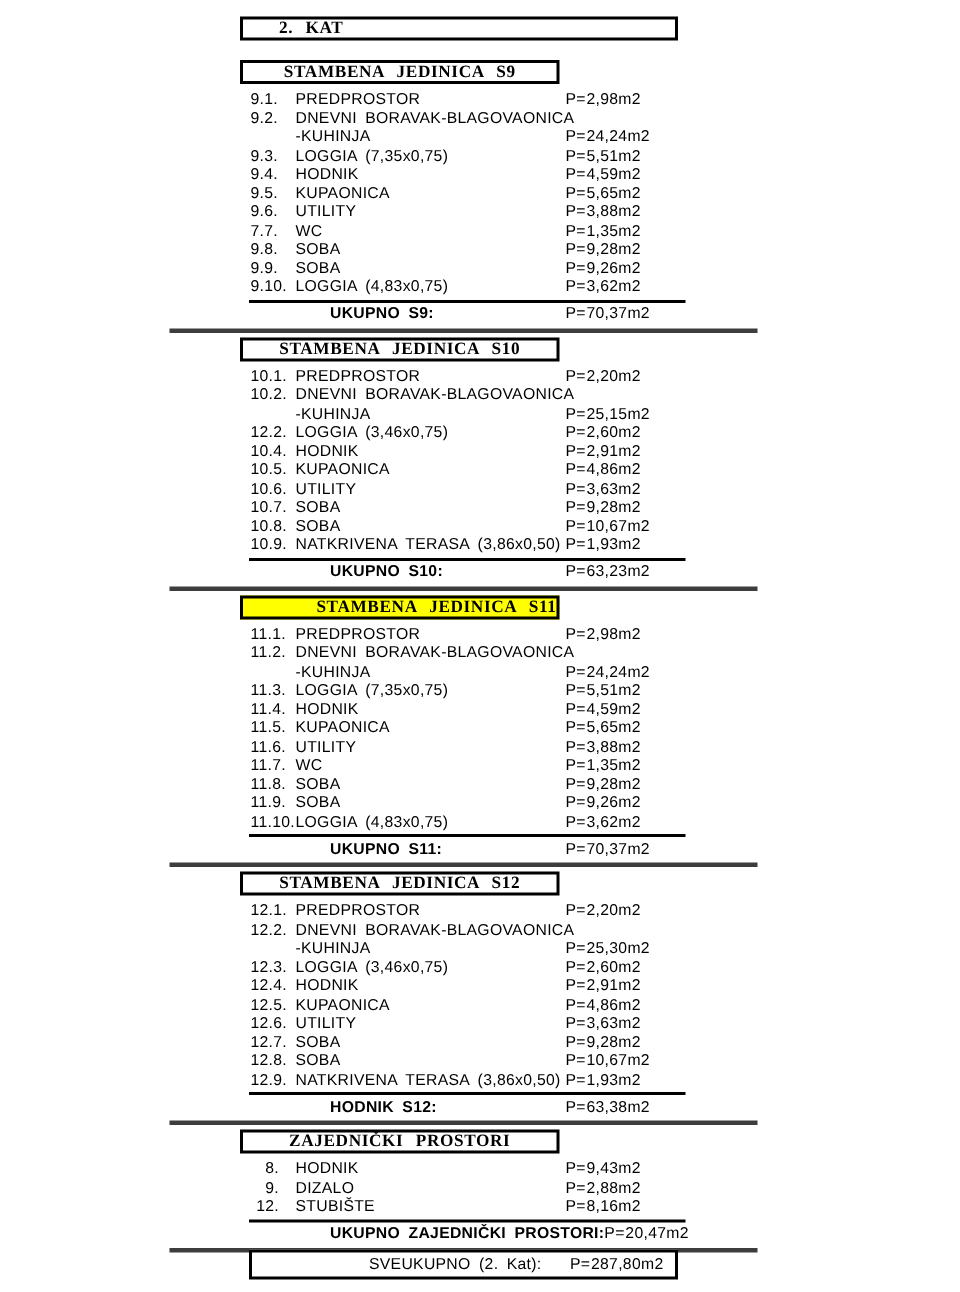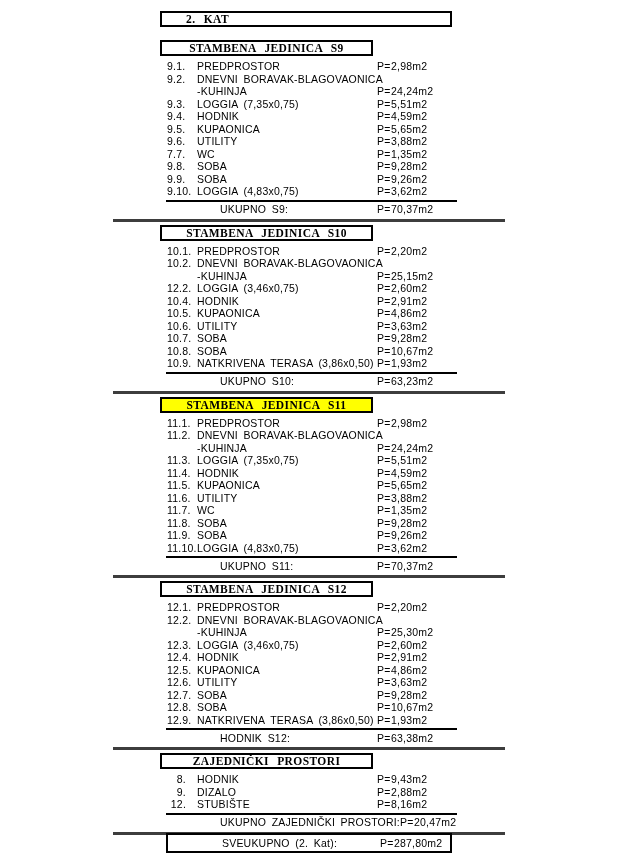--- a/index.html
+++ b/index.html
@@ -37,29 +37,29 @@
   .common .label { margin-left:11px; }
 
   .short-rule { margin-left:53px; width:291px; height:2px; background:#000; margin-top:2px; }
   .long-rule  { width:392px; height:3px; background:#3d3d3d; margin-top:2px; }
 
   .total-row {
     display:flex; box-sizing:border-box; width:342px; padding-left:107px;
     height:15px; align-items:center; white-space:nowrap;
     letter-spacing:0.2px; word-spacing:2.5px;
   }
-  .total-label { flex:1; }
+  .total-label { flex:1;font-weight:bold; }
 
   .grand-box {
     box-sizing:border-box; border:2px solid #000; margin-left:53px; margin-top:-2px;
     width:286px; height:20px; display:flex; align-items:center; padding-left:54px;
     white-space:nowrap; letter-spacing:0.2px; word-spacing:2.5px; background:#fff;
     position:relative;
   }
-  .grand-box .grand-label { flex:1; }
+  .grand-box .grand-label { flex:1;margin-left:24px; }
   .grand-box .p { width:14px; }
   .grand-box .value { width:56px; }
 </style>
 </head>
 <body>
 
 <div class="sheet">
   <div class="content">
 
     <div class="boxed kat-box">
@@ -236,21 +236,21 @@
     <div class="short-rule"></div>
     <div class="total-row">
       <span class="total-label">UKUPNO S10:</span>
       <span class="p total-p">P=</span>
       <span class="value total-value">63,23m2</span>
     </div>
     <div class="long-rule"></div>
   </div>
 
   <div class="section">
-    <div class="boxed title-box" style="background: rgb(255, 255, 0);">
+    <div class="boxed title-box" style="background: rgb(255, 255, 0); justify-content: flex-end;">
       <span class="header-text title">STAMBENA JEDINICA S11</span>
     </div>
     <div class="rows">
   <div class="row">
     <span class="num">11.1.</span>
     <span class="label">PREDPROSTOR</span>
     <span class="p">P=</span>
     <span class="value">2,98m2</span>
   </div>
 

